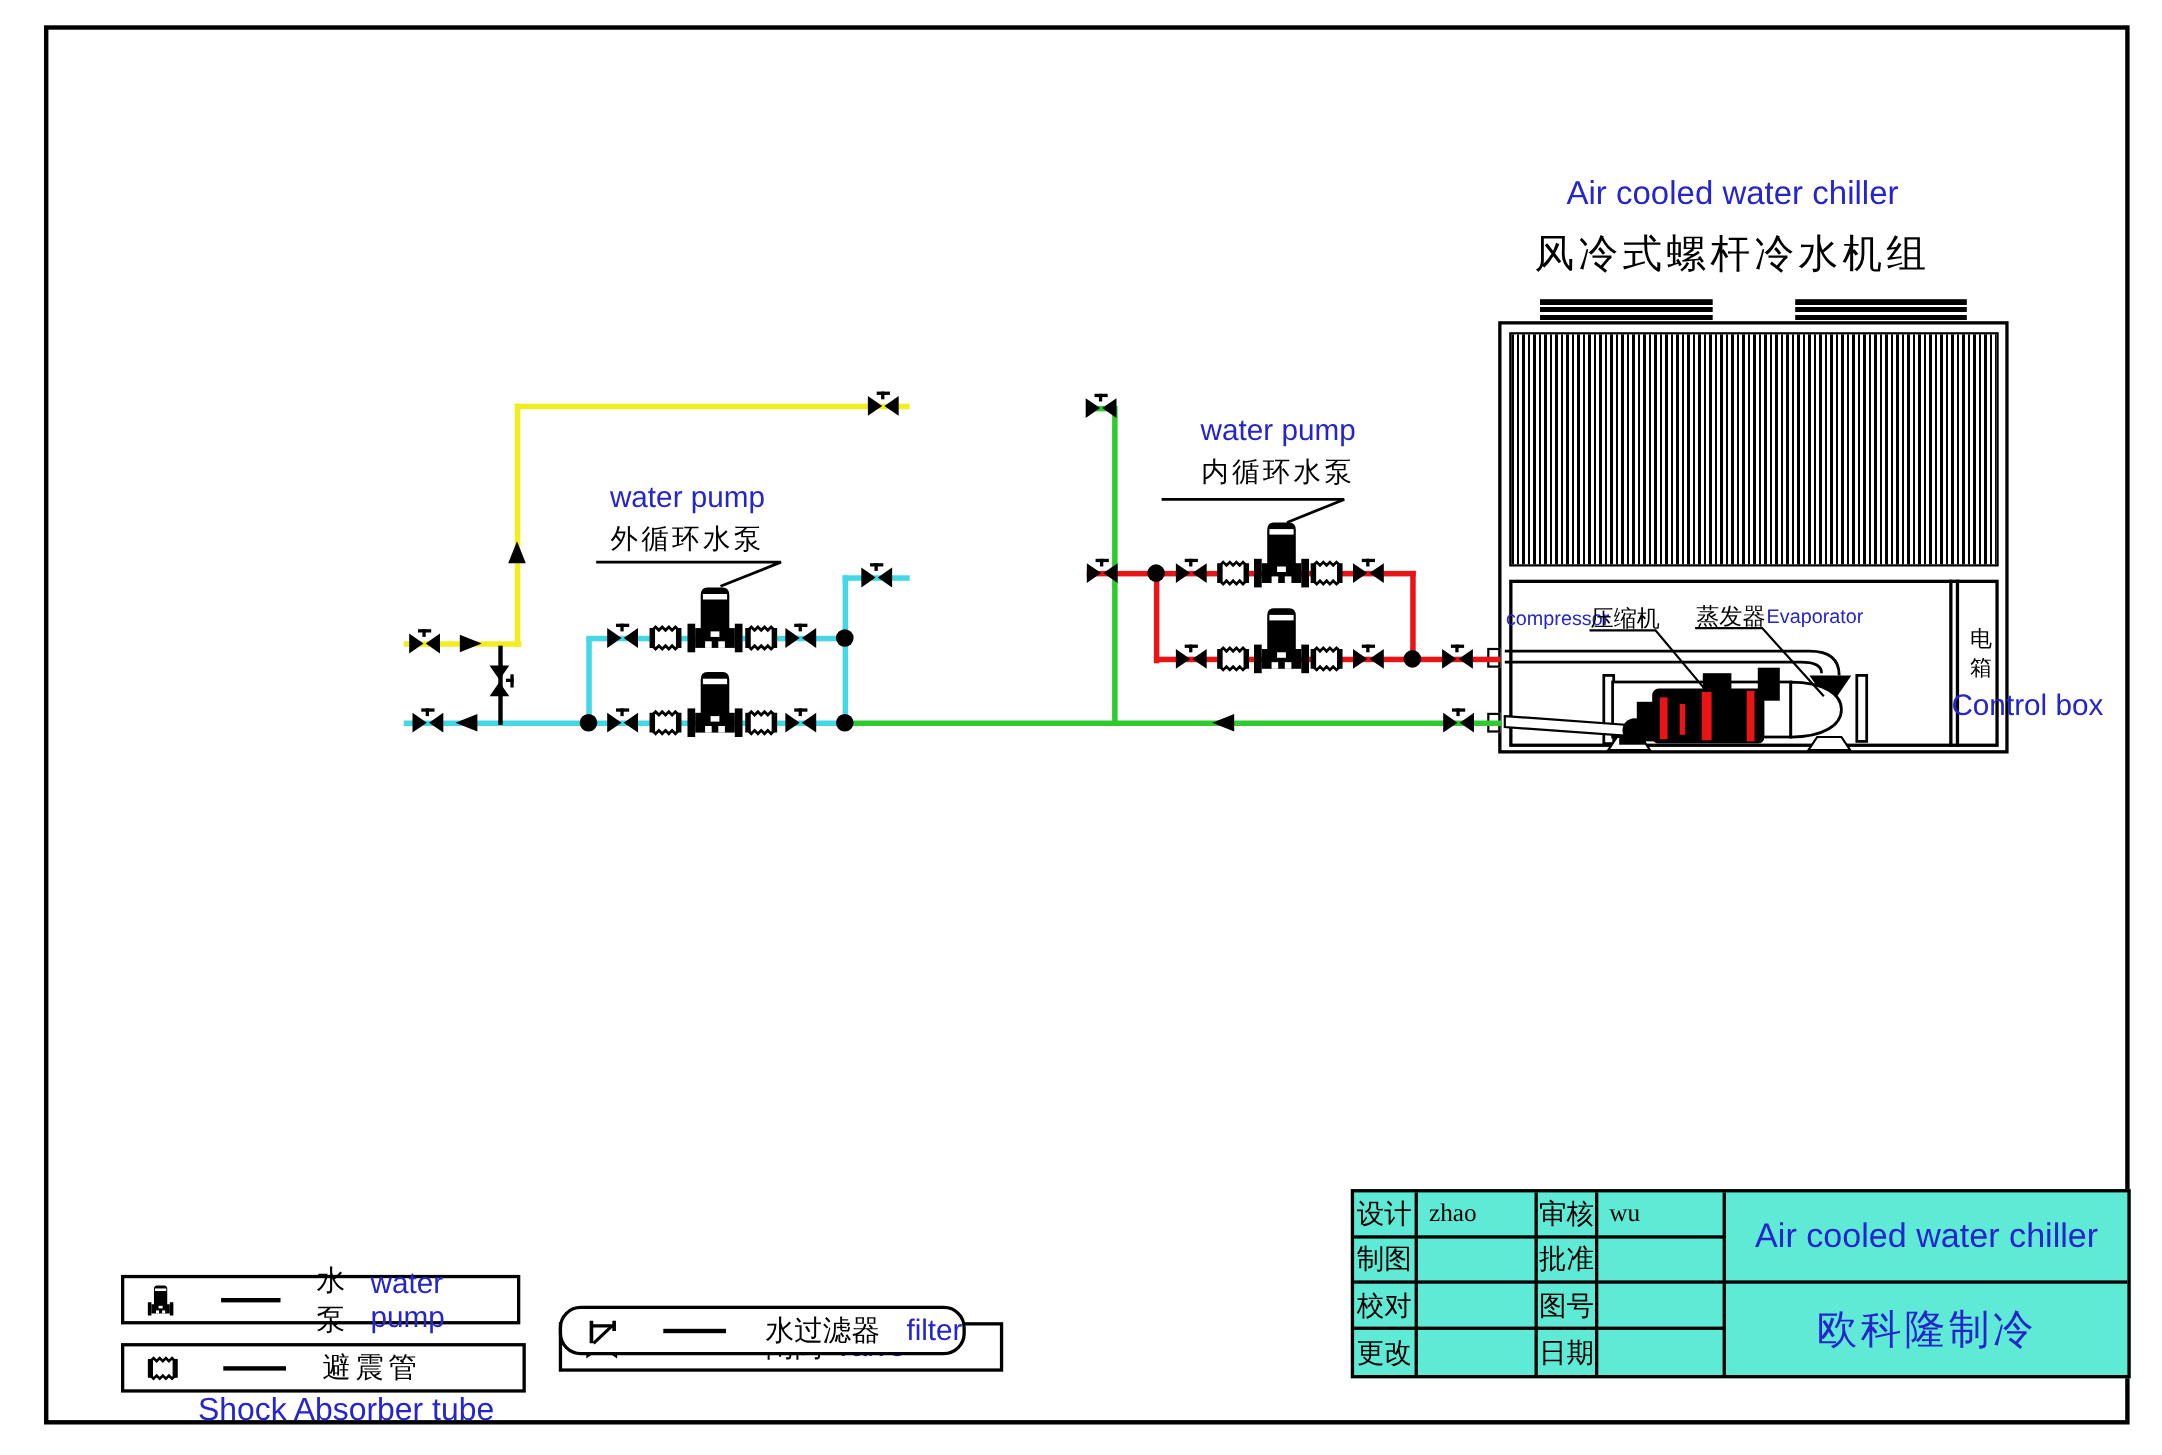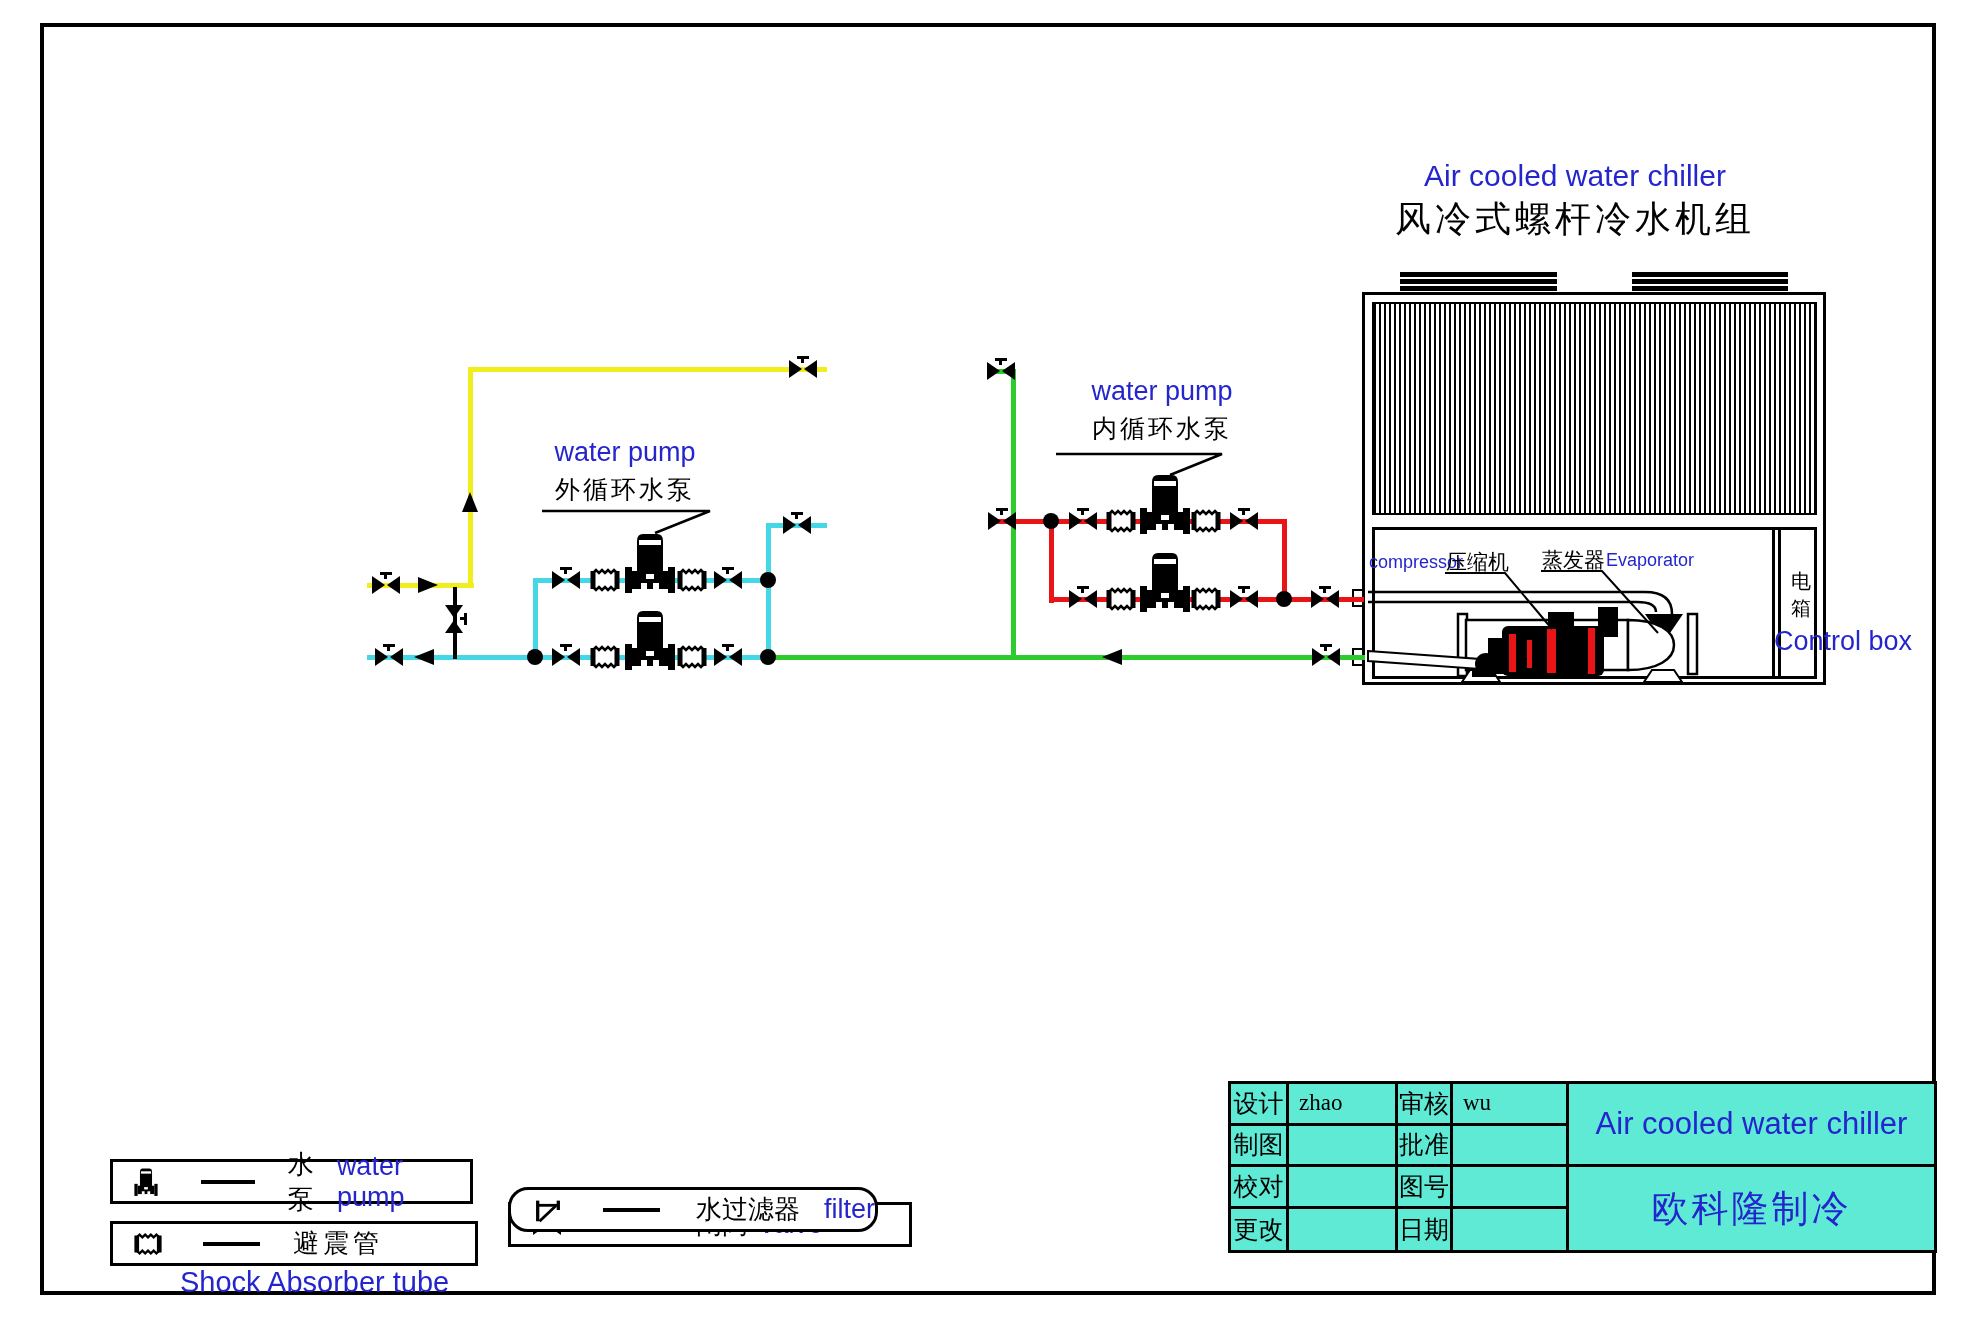--- a/index.html
+++ b/index.html
@@ -47,21 +47,21 @@
 </style>
 </head>
 <body>
 
 <div class="canvas">
 
   <div class="frame"></div>
 
   <div class="abs" style="left:1385px;top:159px;width:380px;text-align:center;">
     <div class="blue" style="font-size:30px;">Air cooled water chiller</div>
-    <div class="zh" style="font-size:36px;letter-spacing:4px;margin-top:2px;">风冷式螺杆冷水机组</div>
+    <div class="zh" style="font-size:36px;letter-spacing:4px;margin-top:14px;">风冷式螺杆冷水机组</div>
   </div>
 
 
 
   <div class="abs" style="left:520px;top:437px;width:210px;text-align:center;">
     <div class="blue" style="font-size:27px;">water pump</div>
     <div class="zh" style="font-size:25px;margin-top:5px;letter-spacing:3px;">外循环水泵</div>
   </div>
 
   <div class="abs" style="left:1055px;top:376px;width:214px;text-align:center;">

